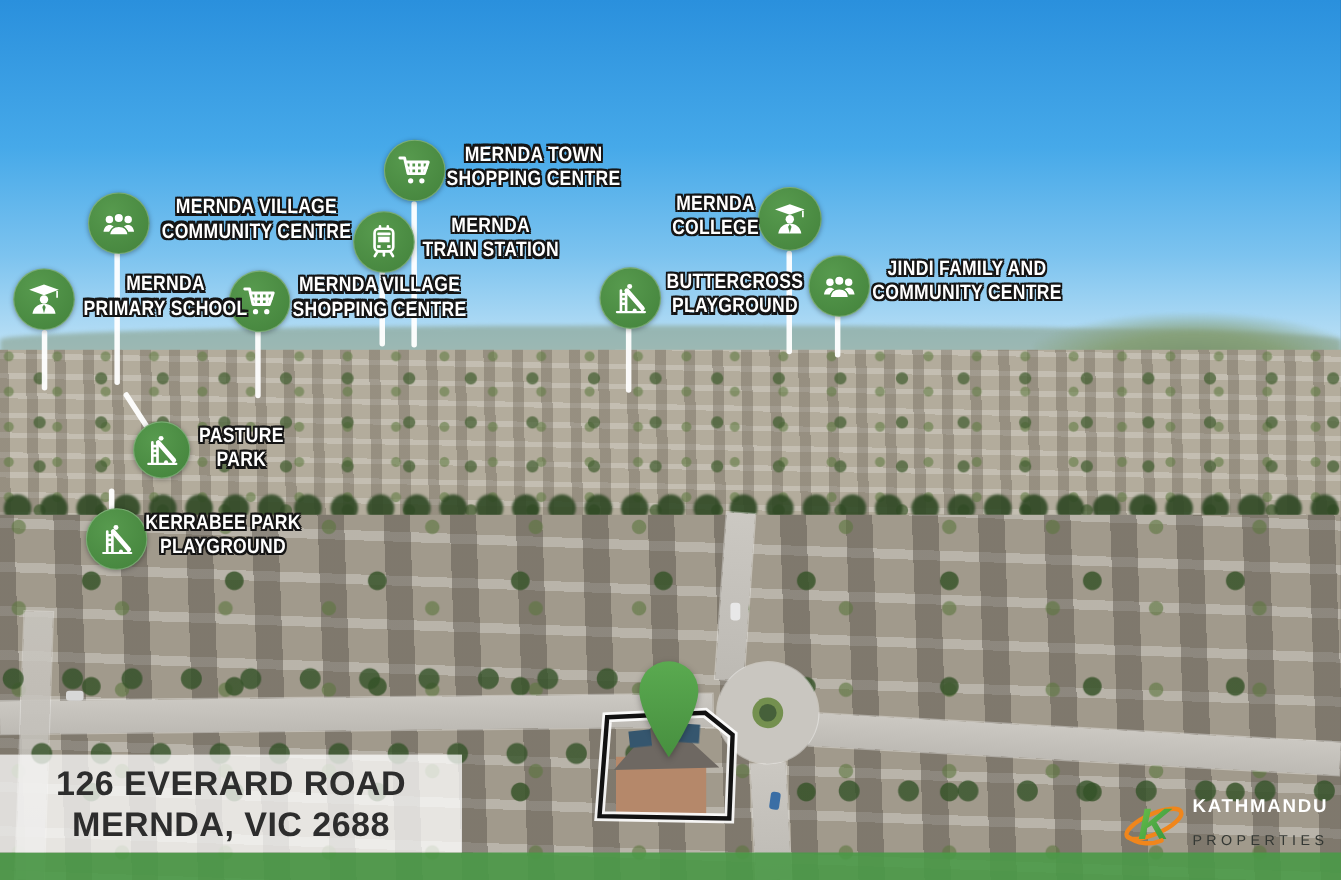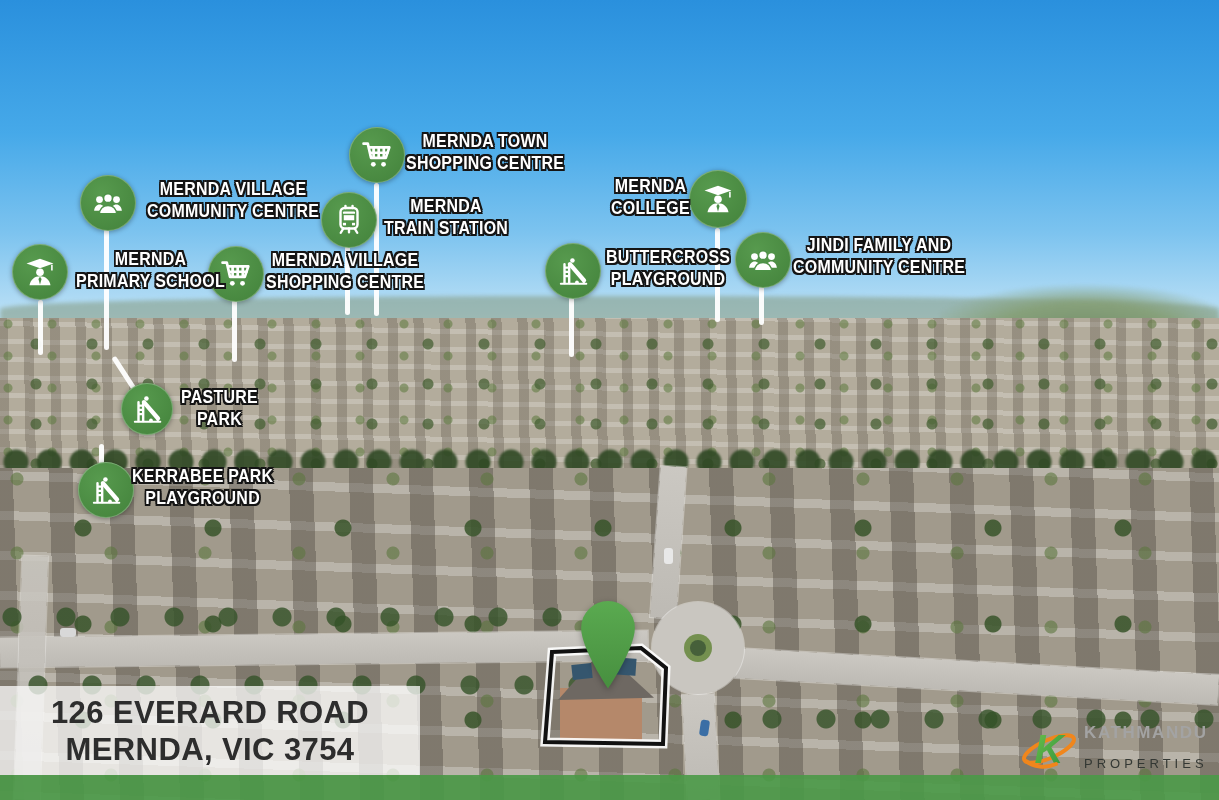--- a/index.html
+++ b/index.html
@@ -70,21 +70,21 @@
   .pin-label.align-right{transform-origin:right center;align-items:center;}
   .map-pin{position:absolute;left:574px;top:596px;width:68px;height:94px;filter:drop-shadow(0 2px 3px rgba(0,0,0,.3));}
   .boundary{position:absolute;left:0;top:0;width:1219px;height:800px;pointer-events:none;}
   
   .address-panel{position:absolute;left:0;top:686px;width:420px;height:89px;
     background:rgba(255,255,255,.74);display:flex;flex-direction:column;align-items:center;justify-content:center;}
   .address-panel div{color:#2d2d2d;font-weight:bold;font-size:31px;line-height:37px;letter-spacing:.4px;}
   .footer-band{position:absolute;left:0;top:775px;width:1219px;height:25px;background:rgba(74,153,71,.9);}
   .brand{position:absolute;left:1018px;top:722px;display:flex;align-items:center;gap:4px;}
   .brand-text{display:flex;flex-direction:column;}
-  .brand-name{font-size:17px;font-weight:bold;color:#a3a3a3;letter-spacing:1.6px;line-height:18px;}
+  .brand-name{font-size:17px;font-weight:bold;color:#ffffff;letter-spacing:1.6px;line-height:18px;}
   .brand-sub{font-size:13px;color:#343834;letter-spacing:4px;line-height:16px;margin-top:14px;}
 </style>
 </head>
 <body>
 
 <svg width="0" height="0" style="position:absolute">
   <defs>
     <g id="ic-cart" fill="none" stroke="#fff" stroke-width="1.9" stroke-linecap="round" stroke-linejoin="round">
       <path d="M2.5 4h3l2.3 10h10.4l2.5-7.4H6.6"></path>
       <path d="M9.6 7.2v6.2M13.2 7.2v6.2M16.8 7.2v6.2M7.4 10.4h12"></path>
@@ -268,21 +268,21 @@
           <stop offset="1" stop-color="#478f3f"></stop>
     </linearGradient>
       </defs>
     <path d="M20 55C20 55 4 31.5 4 19a16 16 0 1 1 32 0c0 12.5-16 36-16 36z" fill="url(#ping)"></path>
   </svg>
 
   <div class="footer-band"></div>
 
   <div class="address-panel">
     <div>126 EVERARD ROAD</div>
-    <div>MERNDA, VIC 3754</div>
+    <div>MERNDA, VIC 2688</div>
   </div>
 
   <div class="brand">
     <svg width="62" height="52" viewBox="0 0 62 52">
       <defs>
           <linearGradient id="kgrad" x1="0" y1="0" x2="1" y2="1">
         <stop offset="0" stop-color="#6cc24a"></stop>
             <stop offset="1" stop-color="#2f8f3e"></stop>
       </linearGradient>
         </defs>

